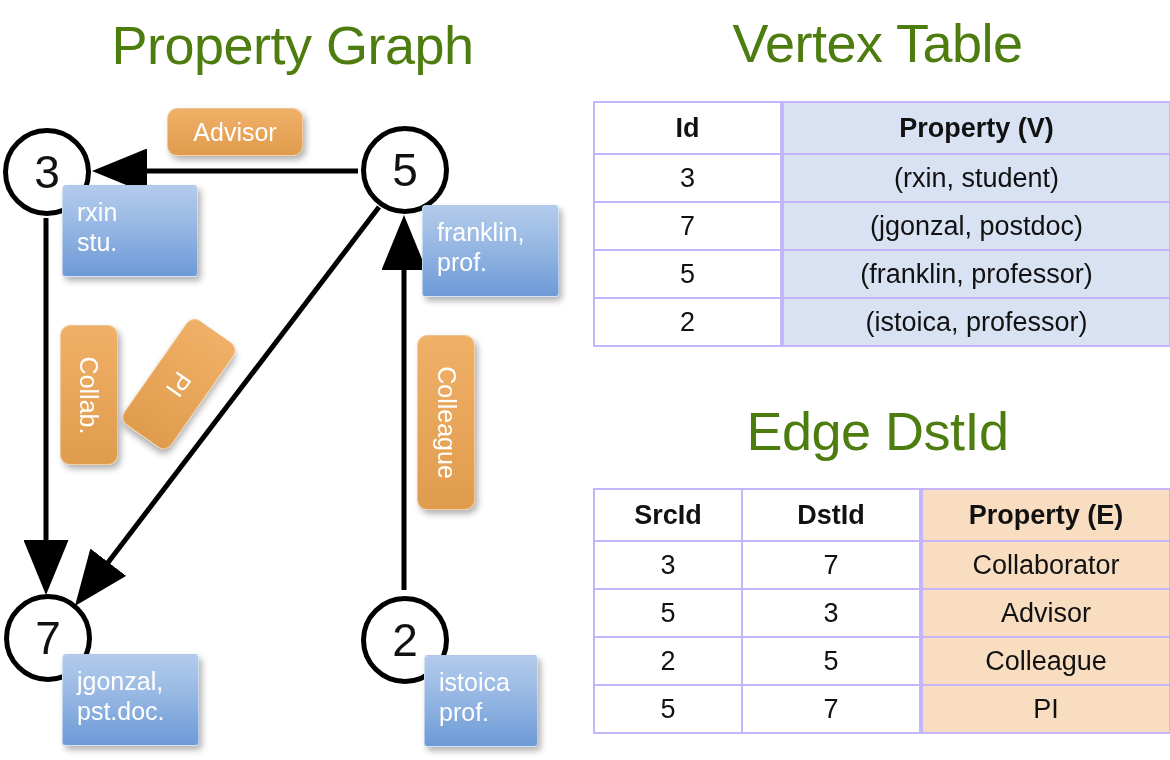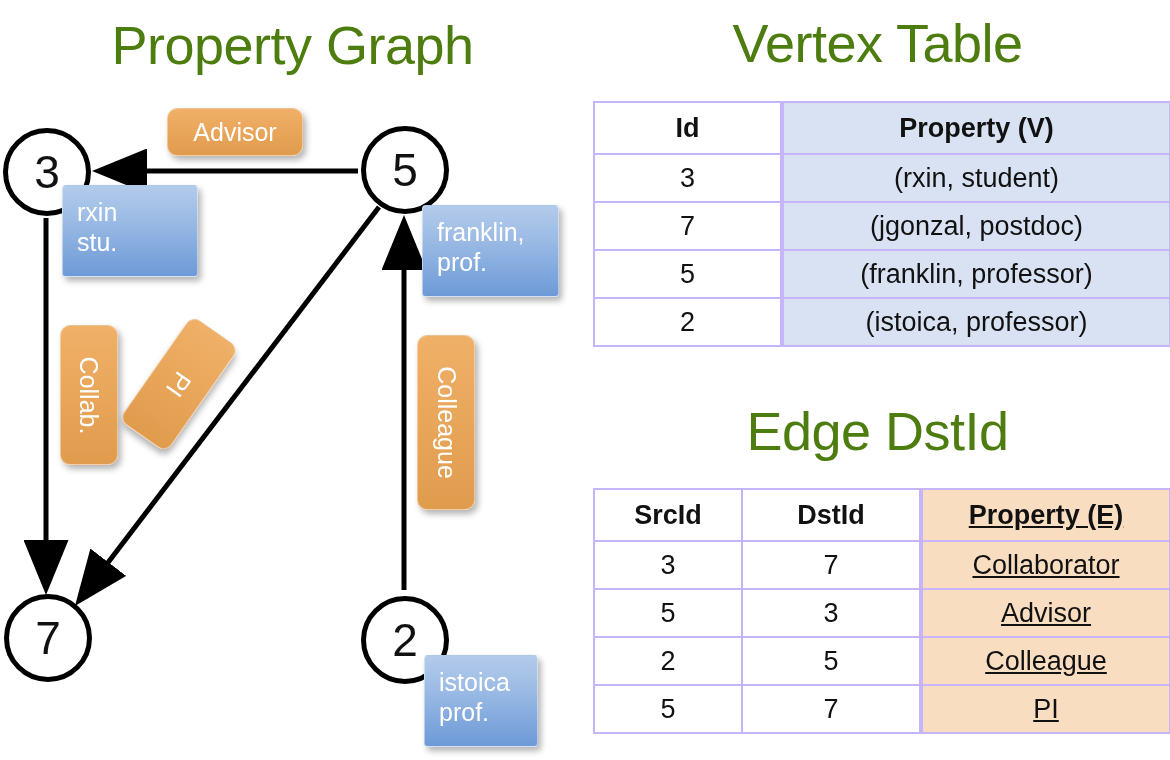--- a/index.html
+++ b/index.html
@@ -119,21 +119,21 @@
     font-weight: 400;
     font-size: 27px;
     color: #111;
     padding: 0;
     height: 46px;
     line-height: 46px;
     background: #ffffff;
   }
   .data-table th { font-weight: 700; height: 50px; line-height: 50px; }
   .cell-prop-v { background: #d8e2f3 !important; }
-  .cell-prop-e { background: #f8ddc1 !important; text-decoration: underline; }
+  .cell-prop-e { background: #f8ddc1 !important; }
   .col-div { border-left-width: 4px !important; }
 
   #vertex-table { left: 593px; top: 101px; width: 576px; }
   #edge-table   { left: 593px; top: 488px; width: 576px; }
 </style>
 </head>
 <body>
 
 <div class="title" id="title-property-graph">Property Graph</div>
 <div class="title" id="title-vertex-table">Vertex Table</div>
@@ -170,20 +170,24 @@
     <span>2</span>
   </div>
 
   <div class="prop-box" id="prop-box-rxin">
     <div>rxin</div>
     <div>stu.</div>
   </div>
   <div class="prop-box" id="prop-box-franklin">
     <div>franklin,</div>
     <div>prof.</div>
+  </div>
+  <div class="prop-box" id="prop-box-jgonzal">
+    <div>jgonzal,</div>
+    <div>pst.doc.</div>
   </div>
   <div class="prop-box" id="prop-box-istoica">
     <div>istoica</div>
     <div>prof.</div>
   </div>
 
   <div class="edge-label" id="edge-label-advisor">
     <span>Advisor</span>
   </div>
   <div class="edge-label" id="edge-label-collab">

